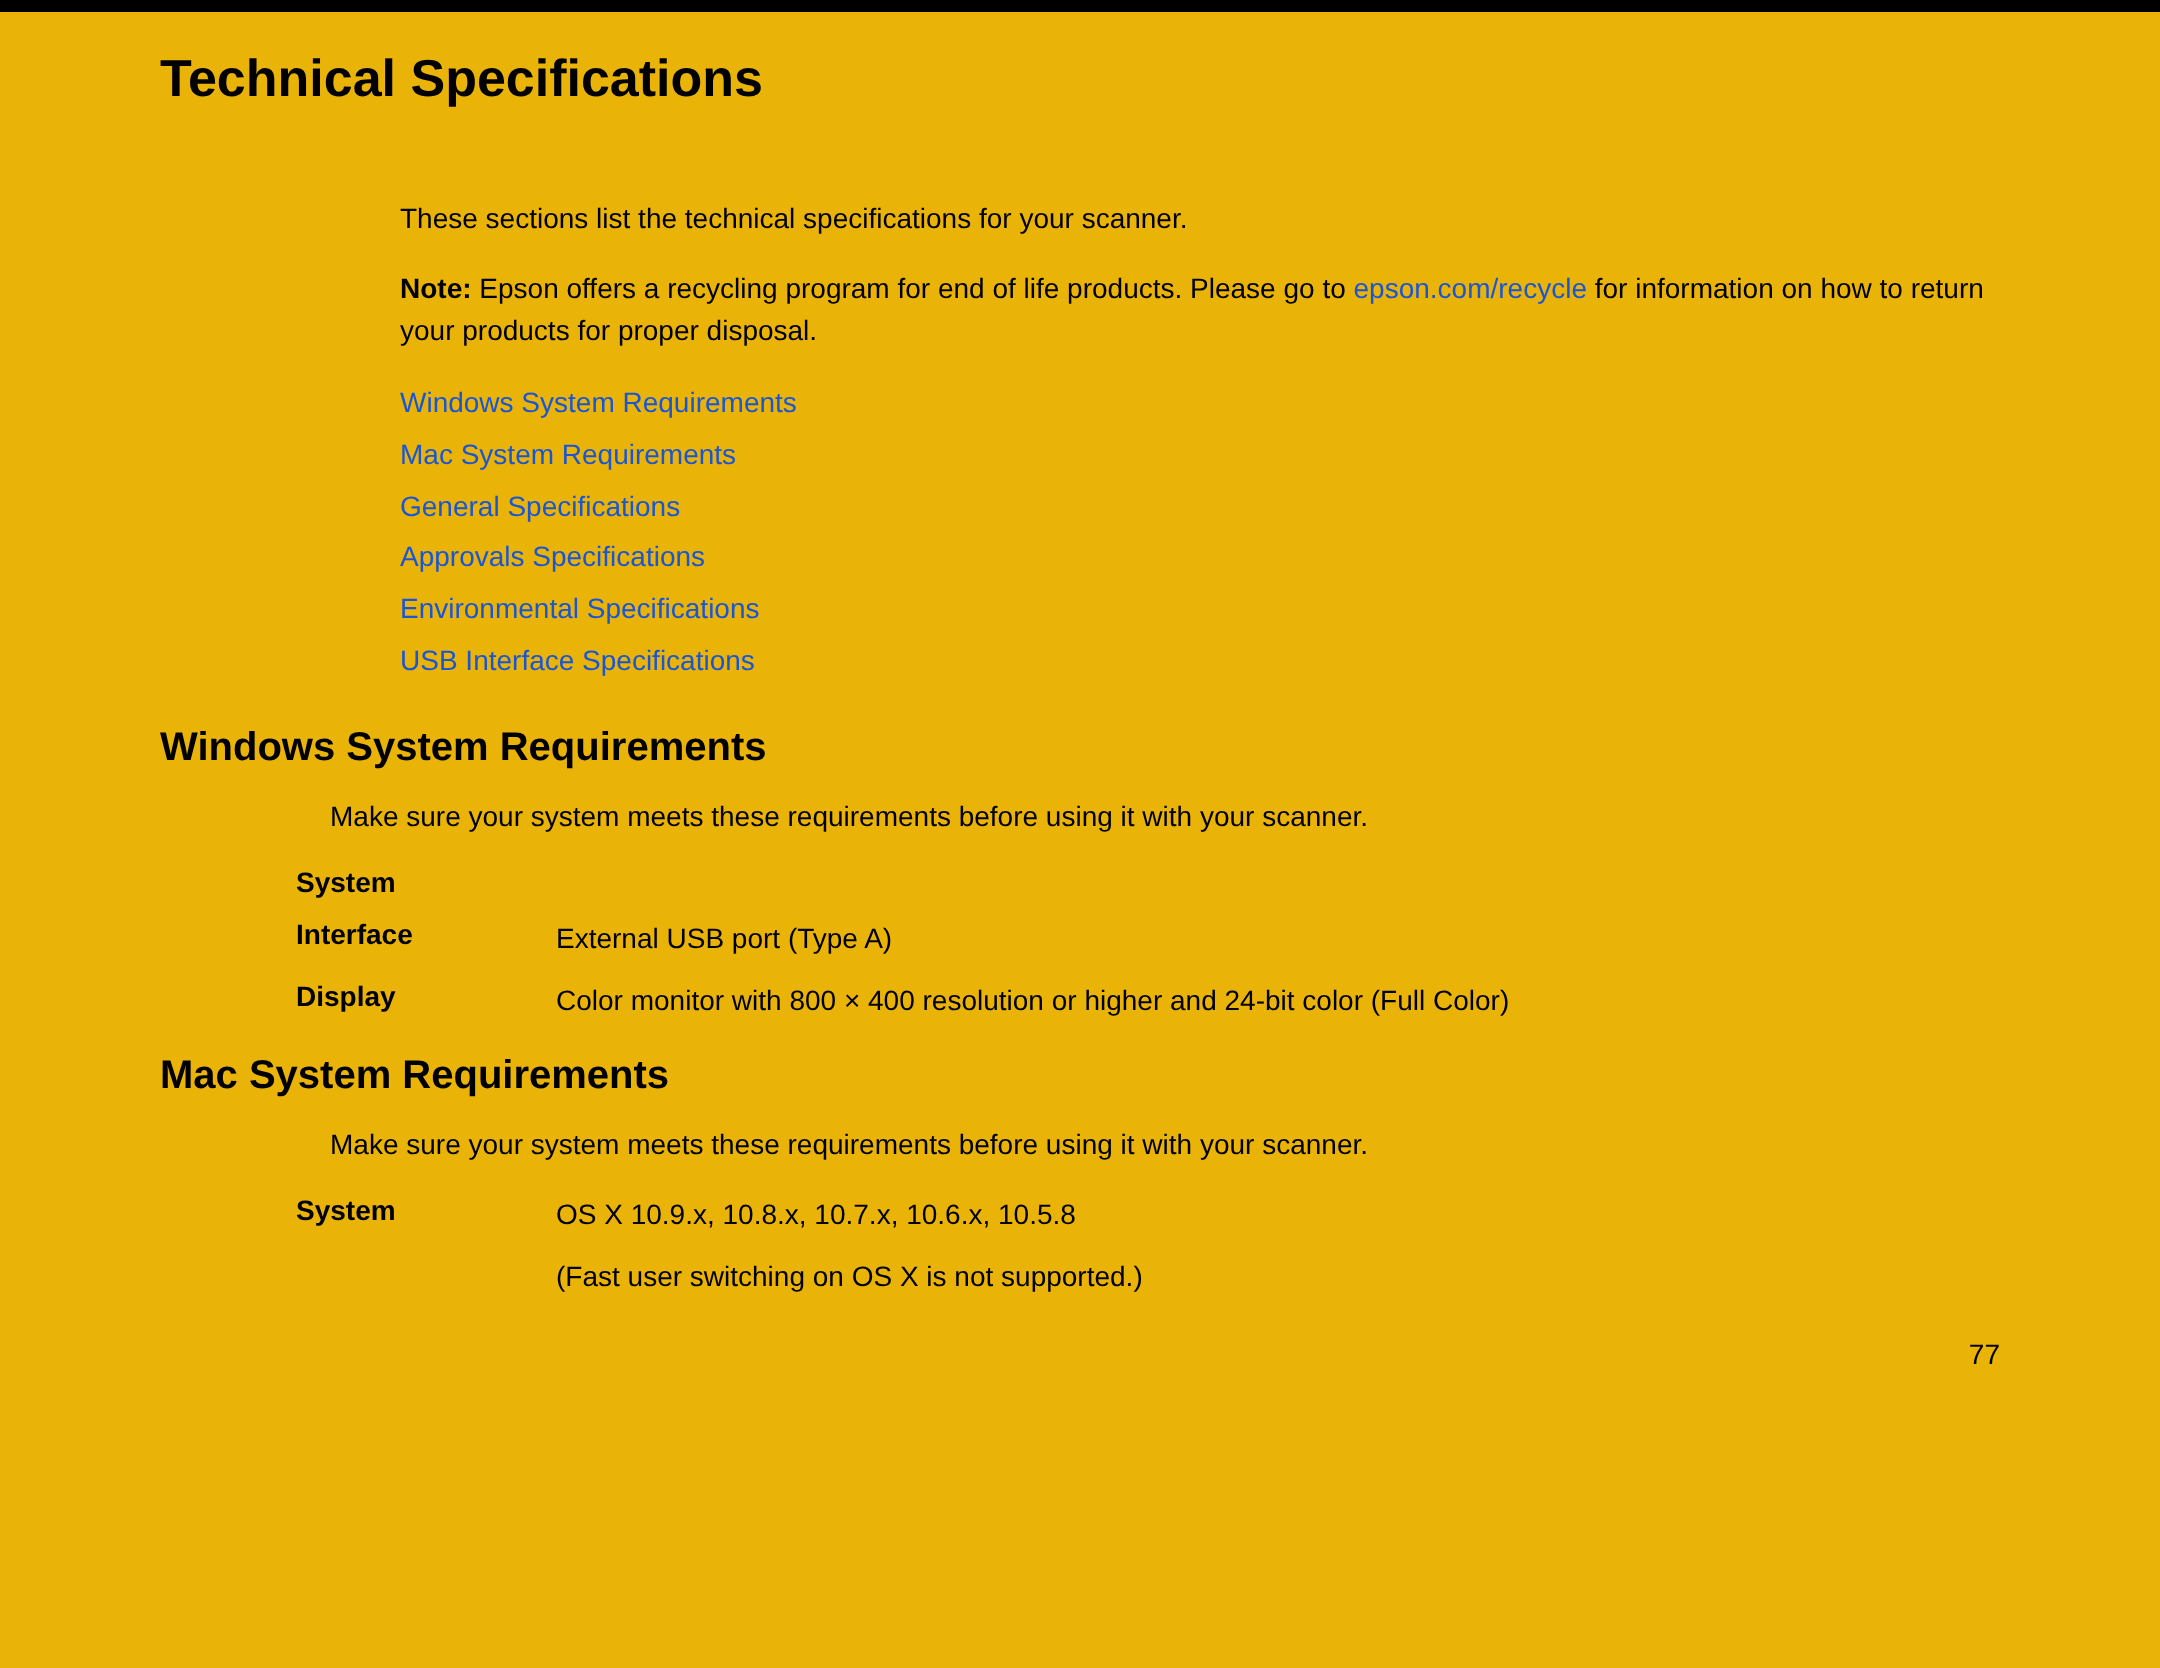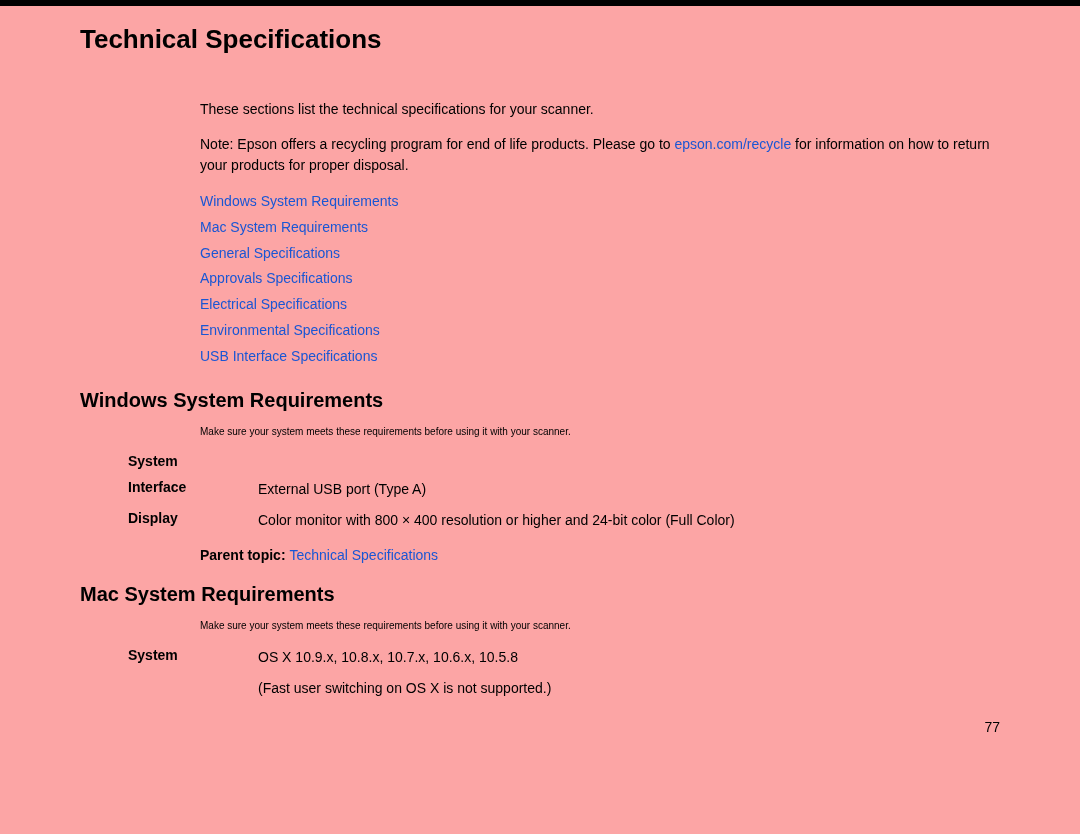--- a/index.html
+++ b/index.html
@@ -13,21 +13,21 @@
       font-size: 14px;
       color: #000;
       background: #fff;
       width: 1080px;
       min-height: 834px;
     }
 
     .page-container {
       width: 1080px;
       min-height: 834px;
-      background: #fca5a5;
+      background: #eab308;
       padding: 0;
       position: relative;
     }
 
     .top-border {
       width: 100%;
       height: 6px;
       background: #000;
       margin-bottom: 18px;
     }
@@ -52,21 +52,21 @@
     }
 
     .note-text {
       margin-left: 120px;
       margin-bottom: 14px;
       font-size: 14px;
       line-height: 1.5;
     }
 
     .note-text strong {
-      font-weight: normal;
+      font-weight: bold;
     }
 
     a, .link {
       color: #1a56d4;
       text-decoration: none;
       cursor: pointer;
     }
 
     .links-list {
       margin-left: 120px;
@@ -84,28 +84,28 @@
     }
 
     .section-title {
       font-size: 20px;
       font-weight: bold;
       margin-bottom: 12px;
       color: #000;
     }
 
     .section-intro {
-      margin-left: 120px;
+      margin-left: 85px;
       margin-bottom: 14px;
-      font-size: 10px;
+      font-size: 14px;
       line-height: 1.5;
     }
 
     .spec-table {
-      margin-left: 48px;
+      margin-left: 68px;
       margin-bottom: 16px;
       width: calc(100% - 120px);
     }
 
     .spec-row {
       display: flex;
       margin-bottom: 10px;
       align-items: flex-start;
     }
 
@@ -160,45 +160,40 @@
 
     <p class="note-text">
       <strong>Note:</strong><span> Epson offers a recycling program for end of life products. Please go to </span><a href="#">epson.com/recycle</a><span> for information on how to return your products for proper disposal.</span>
     </p>
 
     <div class="links-list">
     <a href="#">Windows System Requirements</a>
         <a href="#">Mac System Requirements</a>
         <a href="#">General Specifications</a>
         <a href="#">Approvals Specifications</a>
-        <a href="#">Electrical Specifications</a>
         <a href="#">Environmental Specifications</a>
         <a href="#">USB Interface Specifications</a>
       </div>
 
     <div class="section-block">
       <h2 class="section-title">Windows System Requirements</h2>
       <p class="section-intro">Make sure your system meets these requirements before using it with your scanner.</p>
       <div class="spec-table">
       <div class="spec-row">
             <div class="spec-label">System</div>
           </div>
           <div class="spec-row">
             <div class="spec-label">Interface</div>
             <div class="spec-value">External USB port (Type A)</div>
           </div>
           <div class="spec-row">
             <div class="spec-label">Display</div>
             <div class="spec-value">Color monitor with 800 × 400 resolution or higher and 24-bit color (Full Color)</div>
           </div>
         </div>
-      <p class="parent-topic">
-        <strong>Parent topic: </strong>
-        <a href="#">Technical Specifications</a>
-      </p>
     </div>
 
     <div class="section-block">
       <h2 class="section-title">Mac System Requirements</h2>
       <p class="section-intro">Make sure your system meets these requirements before using it with your scanner.</p>
       <div class="spec-table">
       <div class="spec-row">
             <div class="spec-label">System</div>
             <div class="spec-value">OS X 10.9.x, 10.8.x, 10.7.x, 10.6.x, 10.5.8</div>
           </div>

